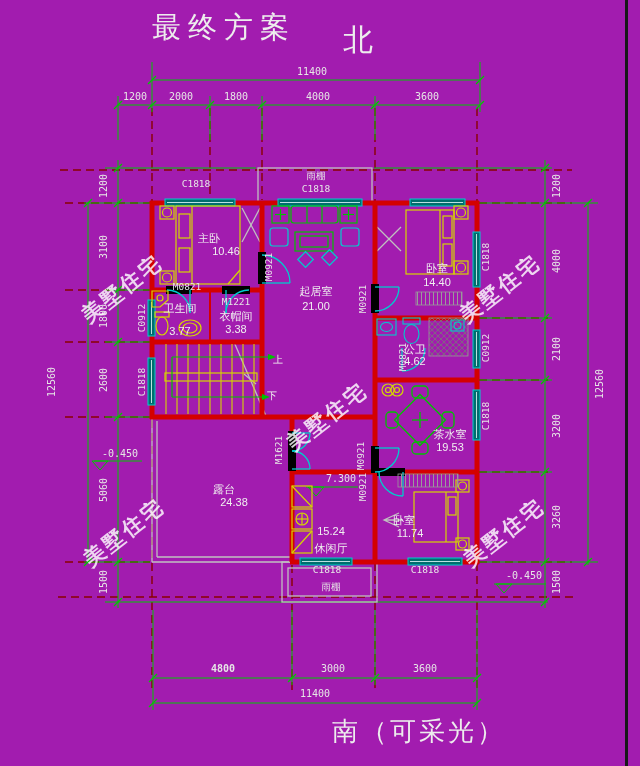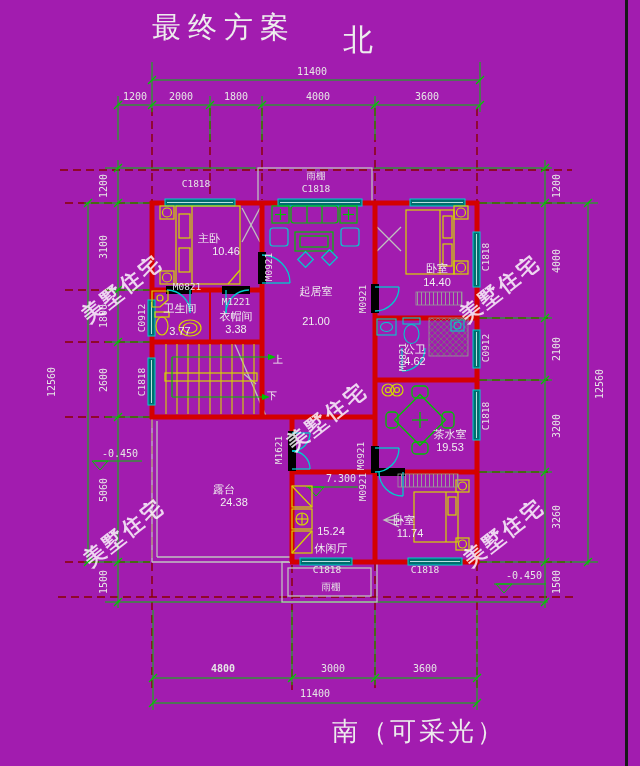--- a/index.html
+++ b/index.html
@@ -381,21 +381,21 @@
       <div class="lbl tag" style="left: 269px; top: 267px; transform: translate(-50%, -50%) rotate(-90deg);">M0921</div>
       <div class="lbl tag" style="left: 363px; top: 299px; transform: translate(-50%, -50%) rotate(-90deg);">M0921</div>
       <div class="lbl tag" style="left: 236px; top: 302px; transform: translate(-50%, -50%);">M1221</div>
       <div class="lbl tag" style="left: 403px; top: 357px; transform: translate(-50%, -50%) rotate(-90deg);">M0821</div>
       <div class="lbl tag" style="left: 279px; top: 450px; transform: translate(-50%, -50%) rotate(-90deg);">M1621</div>
       <div class="lbl tag" style="left: 361px; top: 456px; transform: translate(-50%, -50%) rotate(-90deg);">M0921</div>
       <div class="lbl tag" style="left: 363px; top: 487px; transform: translate(-50%, -50%) rotate(-90deg);">M0921</div>
       <div class="lbl room" style="left: 209px; top: 238px; transform: translate(-50%, -50%);">主卧</div>
       <div class="lbl room" style="left: 226px; top: 251px; transform: translate(-50%, -50%);">10.46</div>
       <div class="lbl room" style="left: 316px; top: 291px; transform: translate(-50%, -50%);">起居室</div>
-      <div class="lbl room" style="left: 316px; top: 321px; transform: translate(-50%, -50%);">21.00</div>
+      <div class="lbl room" style="left: 316px; top: 306px; transform: translate(-50%, -50%);">21.00</div>
       <div class="lbl room" style="left: 437px; top: 268px; transform: translate(-50%, -50%);">卧室</div>
       <div class="lbl room" style="left: 437px; top: 282px; transform: translate(-50%, -50%);">14.40</div>
       <div class="lbl room" style="left: 180px; top: 308px; transform: translate(-50%, -50%);">卫生间</div>
       <div class="lbl room" style="left: 180px; top: 331px; transform: translate(-50%, -50%);">3.77</div>
       <div class="lbl room" style="left: 236px; top: 316px; transform: translate(-50%, -50%);">衣帽间</div>
       <div class="lbl room" style="left: 236px; top: 329px; transform: translate(-50%, -50%);">3.38</div>
       <div class="lbl room" style="left: 415px; top: 349px; transform: translate(-50%, -50%);">公卫</div>
       <div class="lbl room" style="left: 415px; top: 361px; transform: translate(-50%, -50%);">4.62</div>
       <div class="lbl room" style="left: 450px; top: 434px; transform: translate(-50%, -50%);">茶水室</div>
       <div class="lbl room" style="left: 450px; top: 447px; transform: translate(-50%, -50%);">19.53</div>

